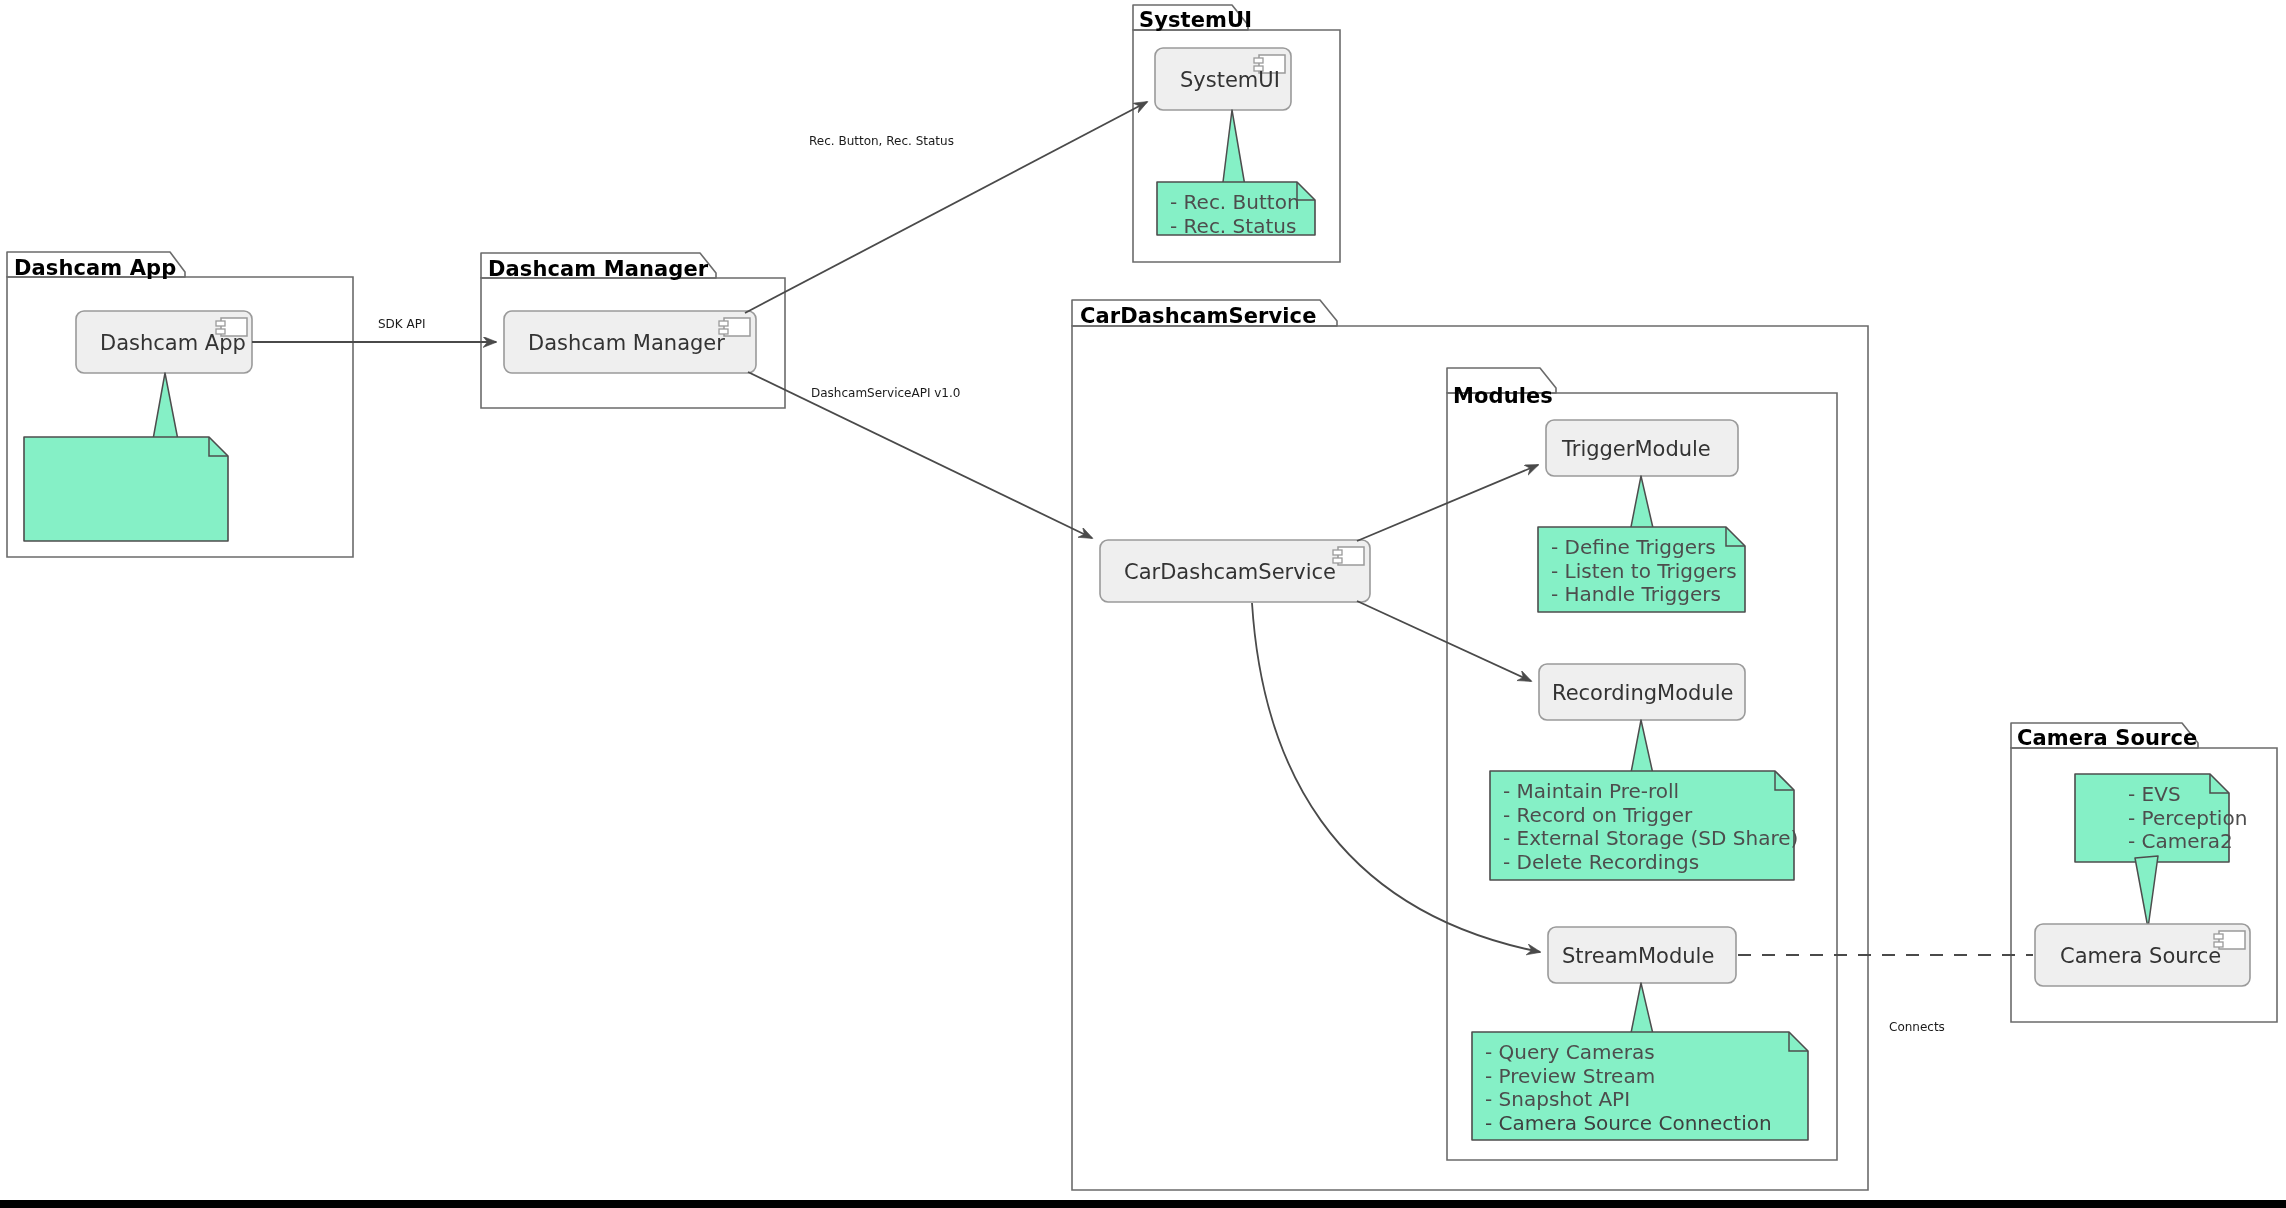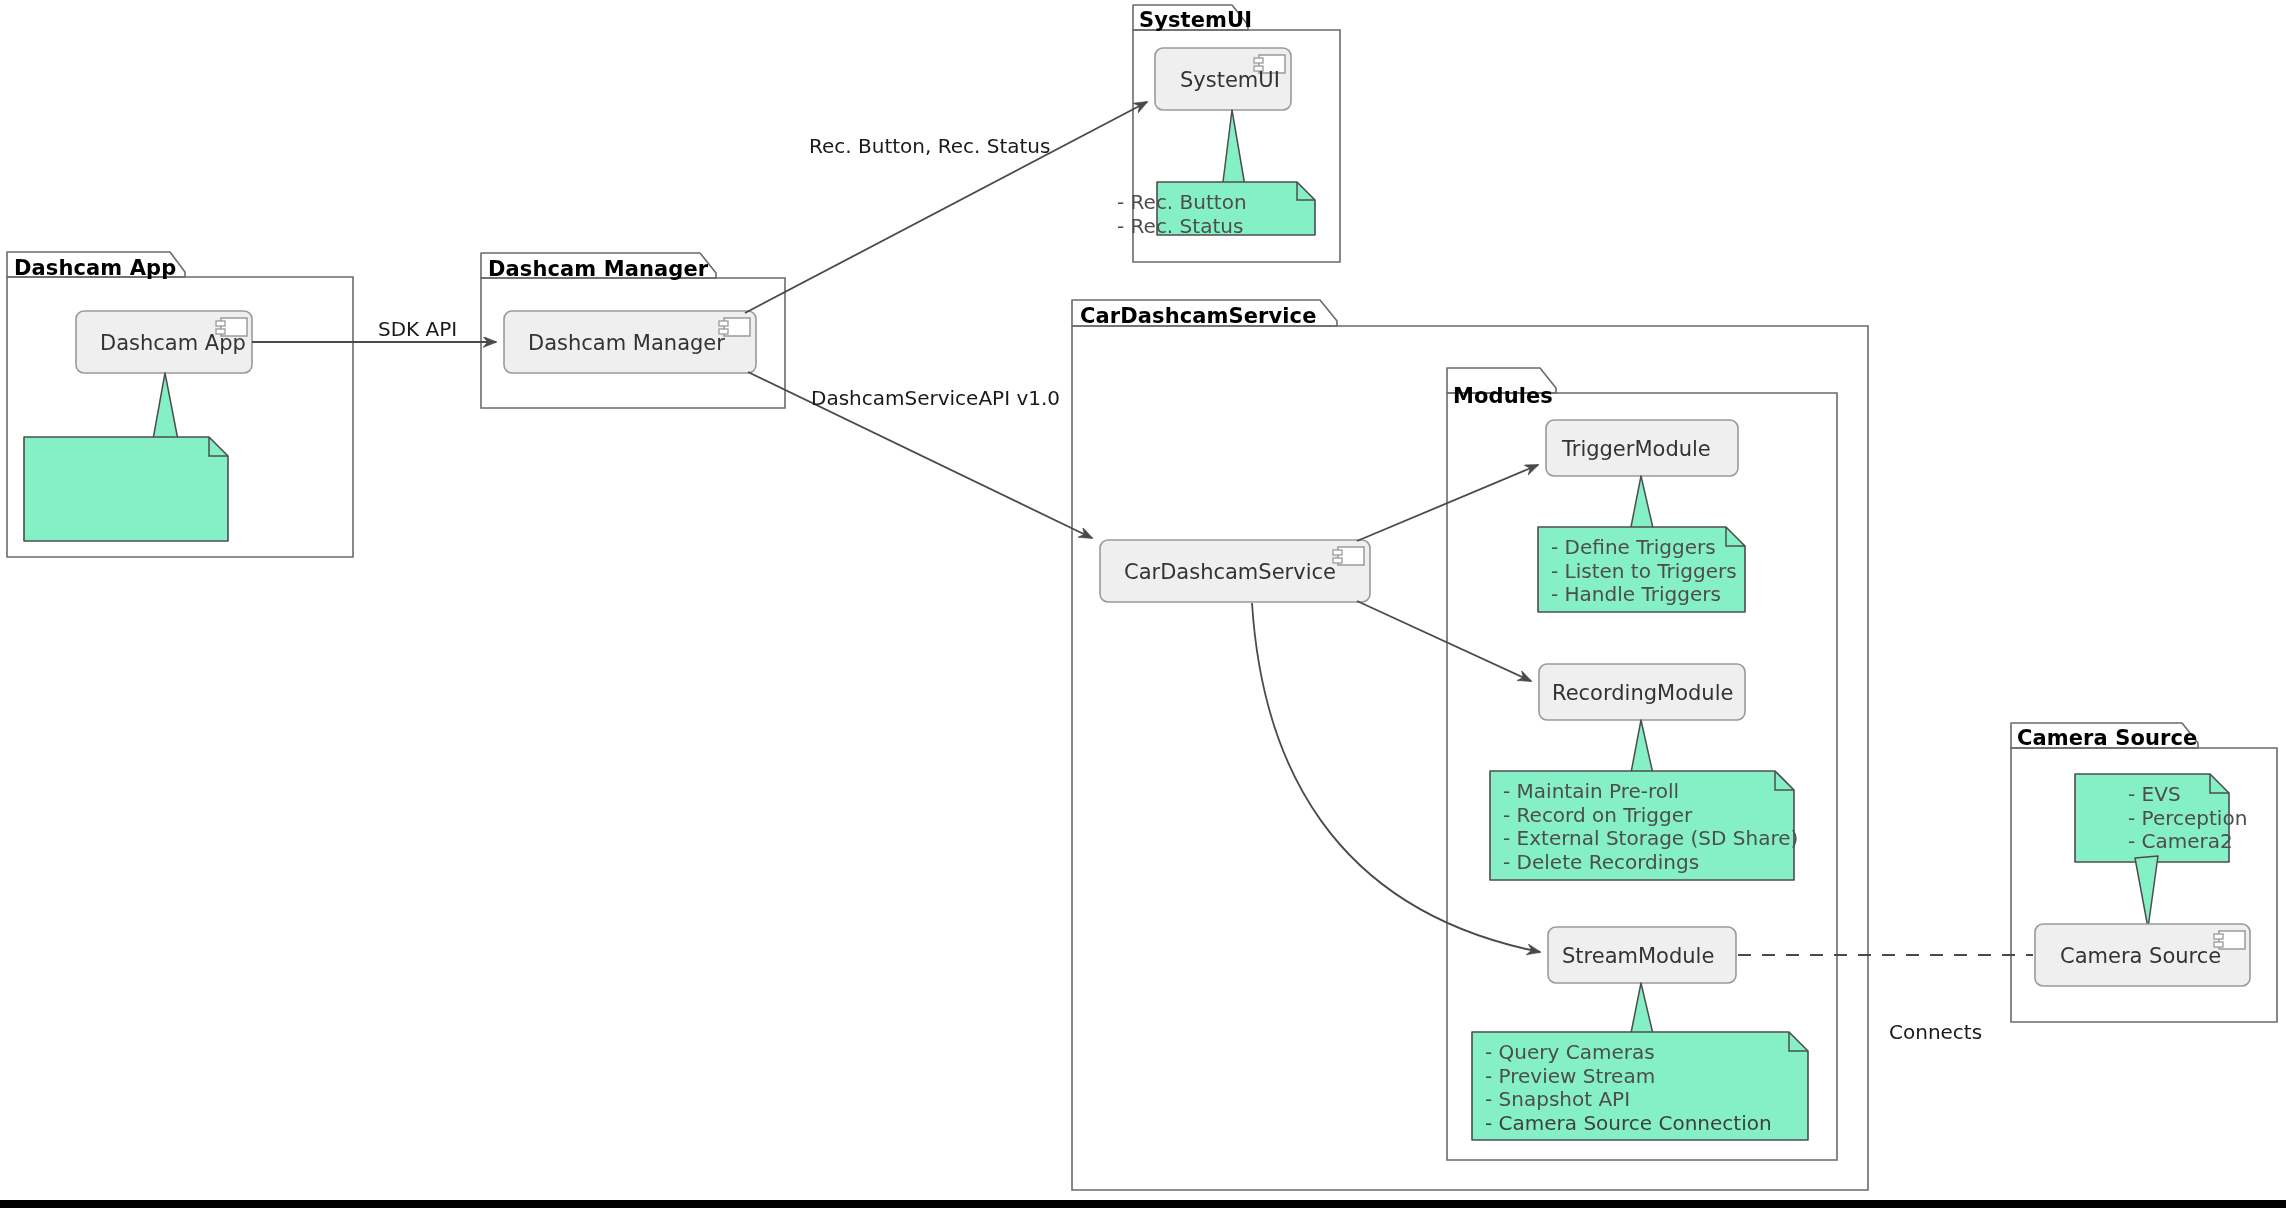--- a/index.html
+++ b/index.html
@@ -19,21 +19,21 @@
   }
   .comp-label{
     position:absolute;font-size:21px;color:#333333;white-space:nowrap;
   }
   .note-text{
     position:absolute;font-size:20px;color:#4d4d4d;white-space:pre;
     line-height:23.5px;
   }
   .note-text b{font-weight:normal;color:#3f3f3f;}
   .edge-label{
-    position:absolute;font-size:20px;color:#1a1a1a;white-space:nowrap;
+    position:absolute;font-size:12px;color:#1a1a1a;white-space:nowrap;
   }
   .bottom-bar{
     position:absolute;left:0;top:1200px;width:2286px;height:8px;
     background:#000000;
   }
 </style>
 </head>
 <body>
 
 <div id="canvas">
@@ -200,21 +200,21 @@
 <div class="comp-label" style="left:100px;top:331px;">Dashcam App</div>
 <div class="comp-label" style="left:528px;top:331px;">Dashcam Manager</div>
 <div class="comp-label" style="left:1180px;top:68px;">SystemUI</div>
 <div class="comp-label" style="left:1124px;top:560px;">CarDashcamService</div>
 <div class="comp-label" style="left:2060px;top:944px;">Camera Source</div>
 
 <div class="comp-label" style="left:1562px;top:437px;">TriggerModule</div>
 <div class="comp-label" style="left:1552px;top:681px;">RecordingModule</div>
 <div class="comp-label" style="left:1562px;top:944px;">StreamModule</div>
 
-<div class="note-text" style="left:1117px;top:191px;" id="note-sysui"><div>- Rec. Button</div><div>- Rec. Status</div></div>
+<div class="note-text" style="left:1170px;top:191px;" id="note-sysui"><div>- Rec. Button</div><div>- Rec. Status</div></div>
 <div class="note-text" style="left:1551px;top:536px;" id="note-trig"><div>- Define Triggers</div><div>- Listen to Triggers</div><div>- Handle Triggers</div></div>
 <div class="note-text" style="left:1503px;top:780px;" id="note-rec"><div>- Maintain Pre-roll</div><div>- Record on Trigger</div><div>- External Storage (SD Share)</div><div>- Delete Recordings</div></div>
 <div class="note-text" style="left:1485px;top:1041px;" id="note-stream"><div>- Query Cameras</div><div>- Preview Stream</div><div>- Snapshot API</div><div><b>- Camera Source Connection</b></div></div>
 <div class="note-text" style="left:2088px;top:783px;margin-left:40px;" id="note-cam"><div>- EVS</div><div>- Perception</div><div>- Camera2</div></div>
 
 <div class="edge-label" style="left:378px;top:317px;">SDK API</div>
 <div class="edge-label" style="left:809px;top:134px;">Rec. Button, Rec. Status</div>
 <div class="edge-label" style="left:811px;top:386px;">DashcamServiceAPI v1.0</div>
 <div class="edge-label" style="left:1889px;top:976px;margin-top:44px;">Connects</div>
 

